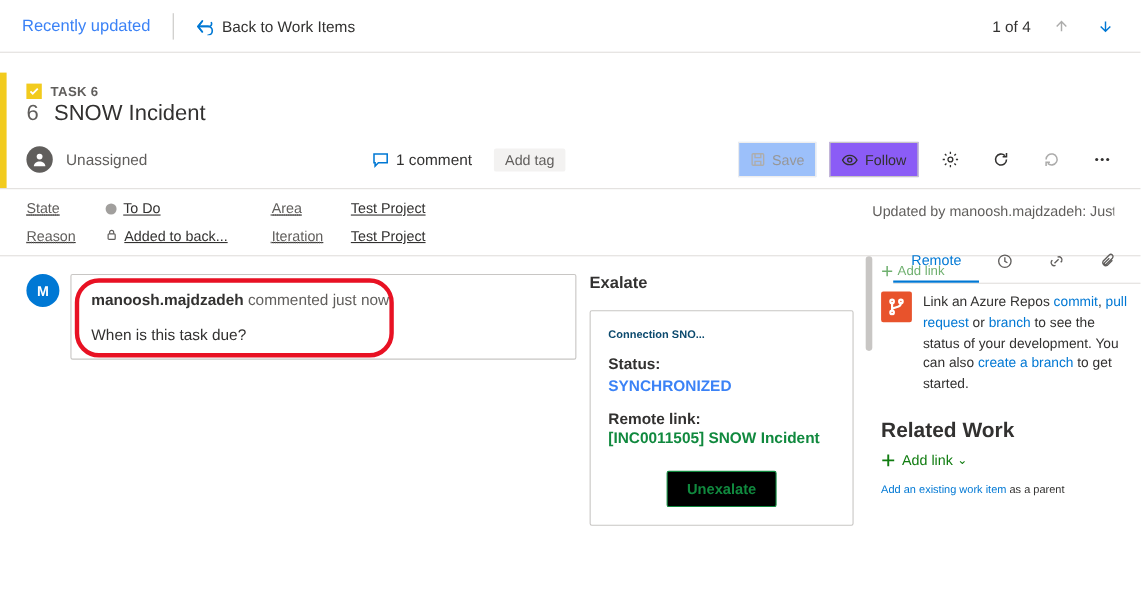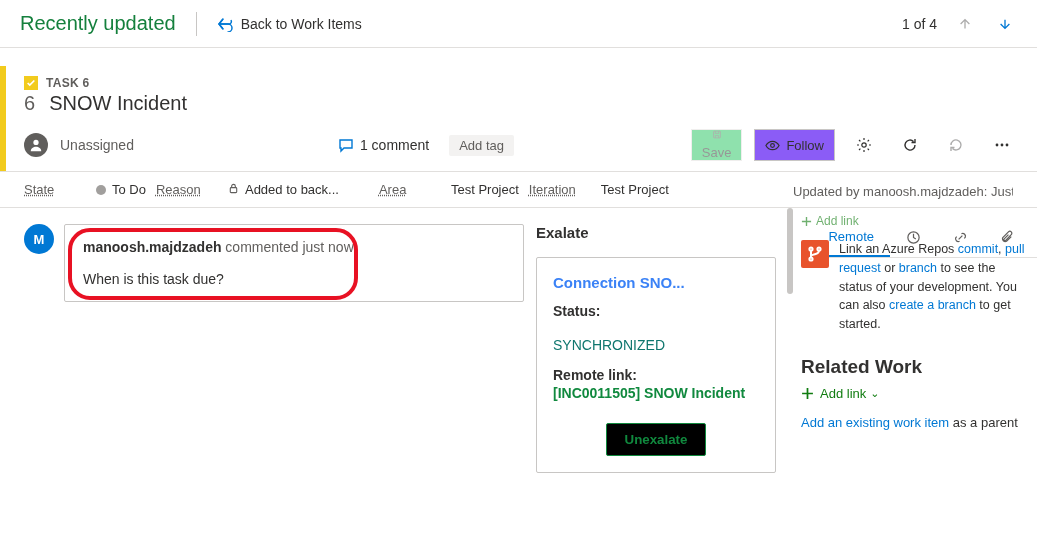--- a/index.html
+++ b/index.html
@@ -16,22 +16,22 @@
 
   
   .topbar {
     display: flex;
     align-items: center;
     height: 48px;
     padding: 0 20px;
     border-bottom: 1px solid #e1dfdd;
   }
   .topbar .title {
-    font-size: 20px;
-    color: #15803d;
+    font-size: 15px;
+    color: #3b82f6;
   }
   .topbar .divider {
     width: 1px;
     height: 24px;
     background: #c8c6c4;
     margin: 0 20px;
   }
   .topbar .back {
     display: flex;
     align-items: center;
@@ -103,37 +103,37 @@
     cursor:pointer;
     margin-left:8px;
   }
   .wi-meta-row .flex-spacer{flex:1;}
   .action-btn {
     display:flex;align-items:center;gap:6px;
     height:32px;padding:0 10px;
     border:1px solid #c8c6c4;background:#8b5cf6;
     cursor:pointer;font-size:13px;
   }
-  .action-btn.disabled{opacity:.5;cursor:default;background:#22c55e;border-color:#e1dfdd;flex-direction:column;}
+  .action-btn.disabled{opacity:.5;cursor:default;background:#3b82f6;border-color:#e1dfdd;}
   .action-icon-btn {
     display:flex;align-items:center;justify-content:center;
     width:34px;height:32px;cursor:pointer;
   }
   .action-icon-btn svg{width:16px;height:16px;}
   .action-icon-btn.disabled{opacity:.4;cursor:default;}
 
   
   .fields-row {
     display:flex;gap:40px;
     padding:10px 24px;border-top:1px solid #e1dfdd;border-bottom:1px solid #e1dfdd;
     font-size:13px;
     align-items:flex-start;
     position:relative;
   }
-  .field-col{display:flex;flex-direction:row;gap:10px;}
+  .field-col{display:flex;flex-direction:column;gap:10px;text-decoration:underline;}
   .field-label{color:#605e5c;text-decoration:underline dotted;width:52px;display:inline-block;}
   .field-pair{display:flex;align-items:center;gap:20px;}
   .field-val{display:flex;align-items:center;gap:6px;}
   .state-dot{width:10px;height:10px;border-radius:50%;background:#a19f9d;}
   .lock-icon svg{width:11px;height:11px;color:#605e5c;}
   .updated-text{position:absolute;right:24px;top:12px;color:#605e5c;max-width:220px;white-space:nowrap;overflow:hidden;}
 
   
   .right-tabs {
     position:absolute;right:0;top:46px;
@@ -188,23 +188,23 @@
   .comment-author{font-weight:700;}
   .comment-meta{color:#605e5c;font-weight:400;}
   .comment-body{margin-top:16px;}
 
   
   .exalate-col{width:240px;margin-left:12px;}
   .exalate-title{font-weight:700;font-size:15px;margin-bottom:16px;}
   .exalate-card{
     border:1px solid #c8c6c4;padding:16px;border-radius:2px;
   }
-  .exalate-conn{color:#3b82f6;font-weight:700;font-size:15px;margin-bottom:12px;}
+  .exalate-conn{color:#0c4a6e;font-weight:700;font-size:10px;margin-bottom:12px;}
   .ex-label{font-weight:700;margin-top:8px;}
-  .ex-sync{color:#0f766e;font-weight:400;margin-top:18px;}
+  .ex-sync{color:#3b82f6;font-weight:700;margin-top:4px;}
   .ex-link{color:#10893e;font-weight:700;margin-top:2px;cursor:pointer;}
   .ex-btn{
     margin:22px auto 0 auto;display:block;
     border:1px solid #10893e;color:#10893e;font-weight:700;
     background:#000000;padding:8px 18px;cursor:pointer;border-radius:2px;
   }
 
   
   .right-side{
     position:absolute;right:0;top:0;width:240px;
@@ -225,21 +225,21 @@
   }
   .dev-icon svg{width:16px;height:16px;stroke:#fff;fill:none;stroke-width:2;}
   .dev-text{font-size:12.5px;color:#323130;line-height:1.5;}
   .link{color:#0078d4;cursor:pointer;}
   .section-title{font-weight:700;font-size:19px;margin:18px 0 8px 4px;}
   .addlink-row{
     color:#107c10;font-size:13px;cursor:pointer;
     display:flex;align-items:center;gap:6px;margin-left:4px;
   }
   .addlink-row svg{width:13px;height:13px;}
-  .addparent-row{font-size:13px;margin:14px 0 0 4px;color:#323130;}
+  .addparent-row{font-size:10px;margin:14px 0 0 4px;color:#323130;}
 
   
   .scroll-hint{
     position:absolute;right:244px;top:0;width:6px;height:86px;
     background:#c8c6c4;border-radius:3px;
   }
 
 </style>
 </head>
 <body>

